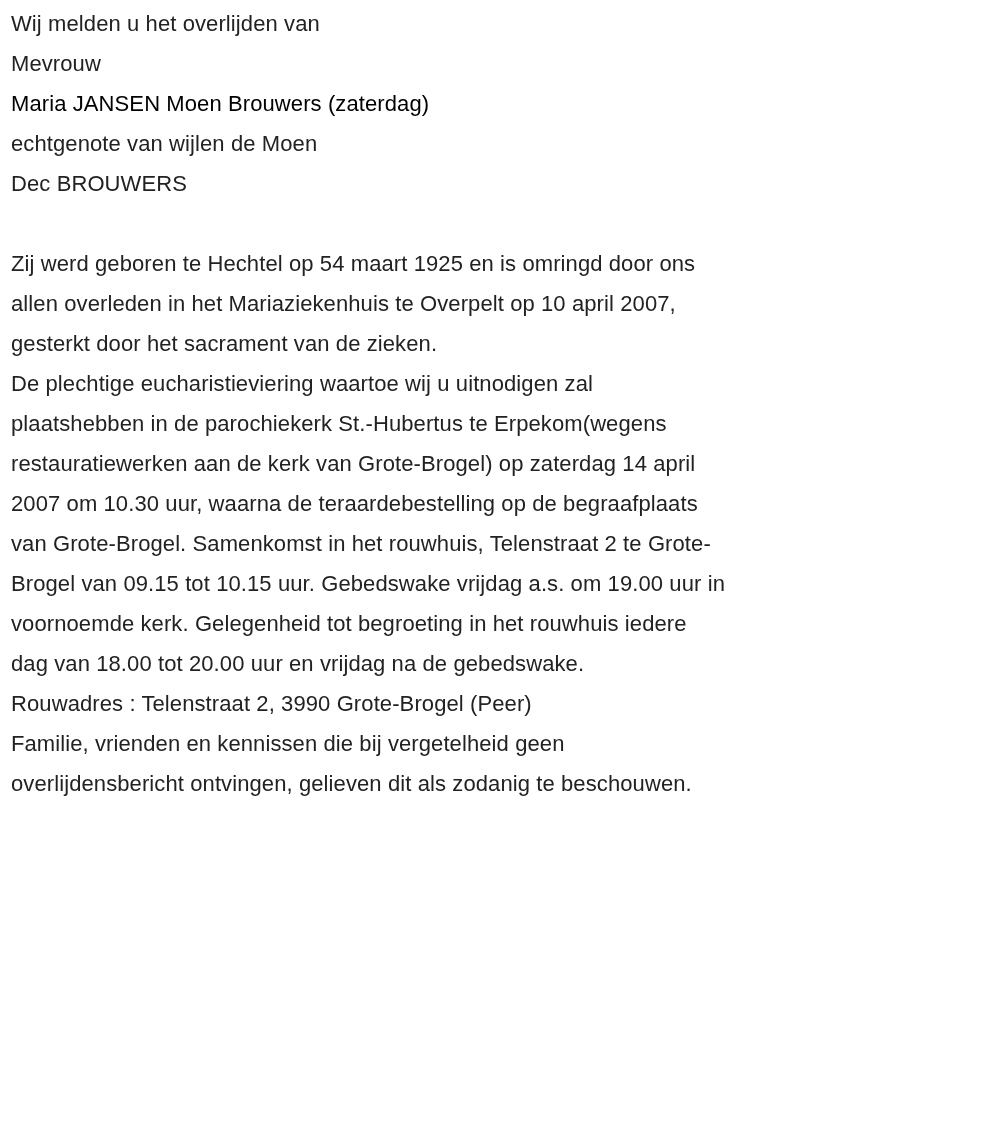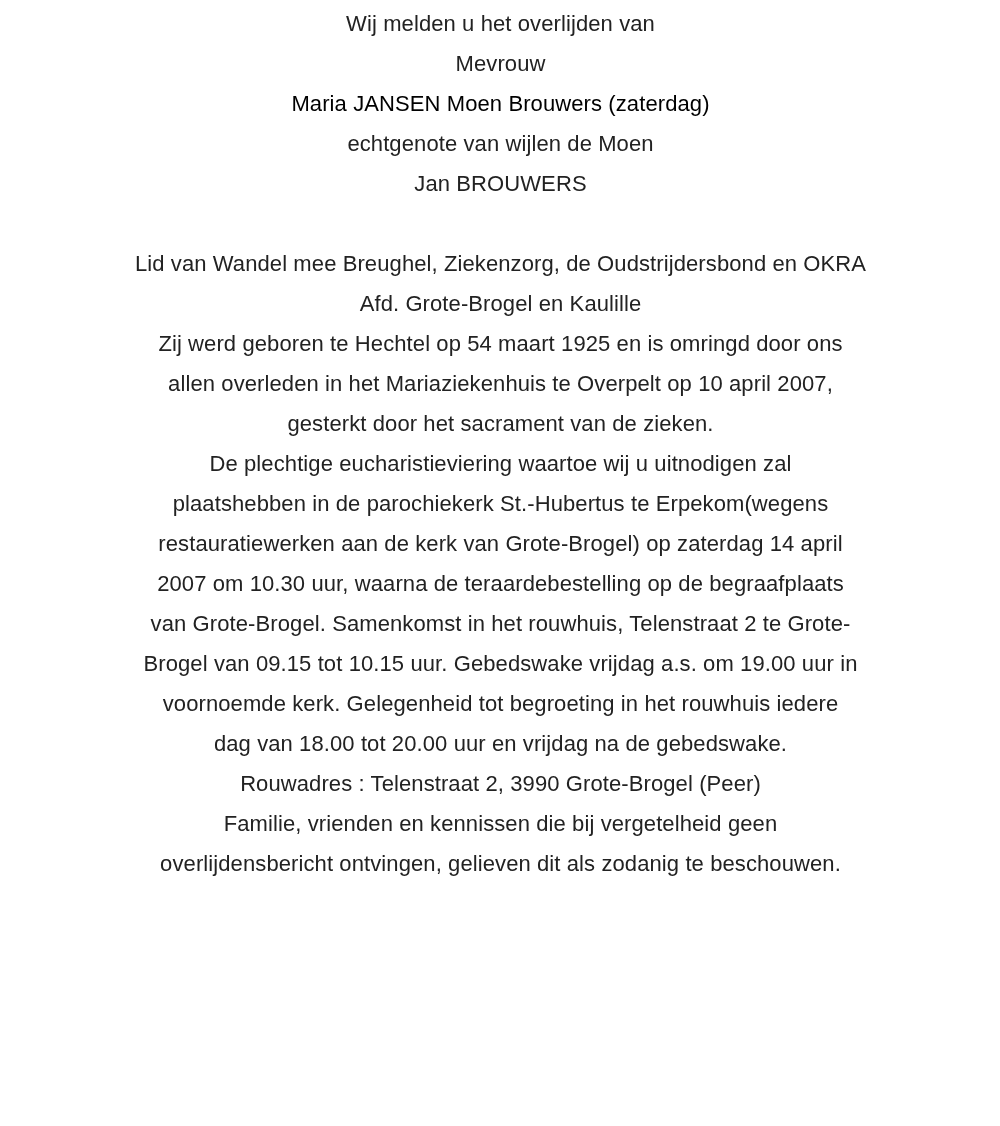--- a/index.html
+++ b/index.html
@@ -20,21 +20,20 @@
   p.line {
     margin: 0;
     font-size: 22px;
     line-height: 40px;
     white-space: pre-line;      
     letter-spacing: 0.1px;
     font-weight: 400;
   }
   .block {
     margin-bottom: 40px;        
-    text-align: center;
   }
   .intro-line {
     margin-bottom: 8px;         
   }
   .name {
     font-weight: 700;
     color: #000000;
     font-size: 23px;
   }
 </style>
@@ -42,25 +41,23 @@
 <body>
 
 <main class="doc">
 
   <p class="line block">Wij melden u het overlijden van</p>
 
   <div class="block">
     <p class="line intro-line">Mevrouw</p>
     <p class="line intro-line name">Maria JANSEN Moen Brouwers (zaterdag)</p>
     <p class="line intro-line">echtgenote van wijlen de Moen</p>
-    <p class="line intro-line">Jan BROUWERS</p>
+    <p class="line intro-line">Dec BROUWERS</p>
   </div>
 
-  <p class="line block">Lid van Wandel mee Breughel, Ziekenzorg, de Oudstrijdersbond en OKRA
-Afd. Grote-Brogel en Kaulille</p>
 
   <p class="line block">Zij werd geboren te Hechtel op 54 maart 1925 en is omringd door ons
 allen overleden in het Mariaziekenhuis te Overpelt op 10 april 2007,
 gesterkt door het sacrament van de zieken.</p>
 
   <p class="line block">De plechtige eucharistieviering waartoe wij u uitnodigen zal
 plaatshebben in de parochiekerk St.-Hubertus te Erpekom(wegens
 restauratiewerken aan de kerk van Grote-Brogel) op zaterdag 14 april
 2007 om 10.30 uur, waarna de teraardebestelling op de begraafplaats
 van Grote-Brogel. Samenkomst in het rouwhuis, Telenstraat 2 te Grote-

